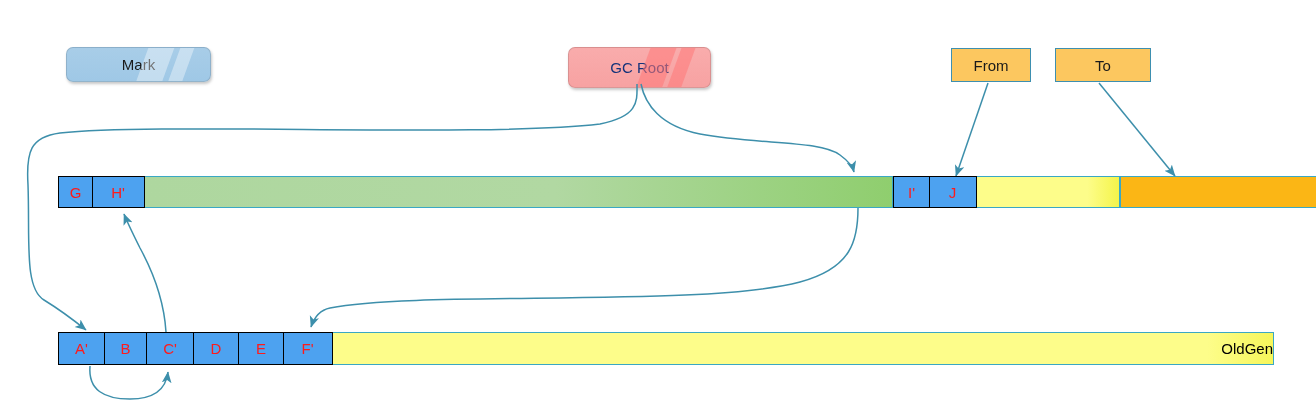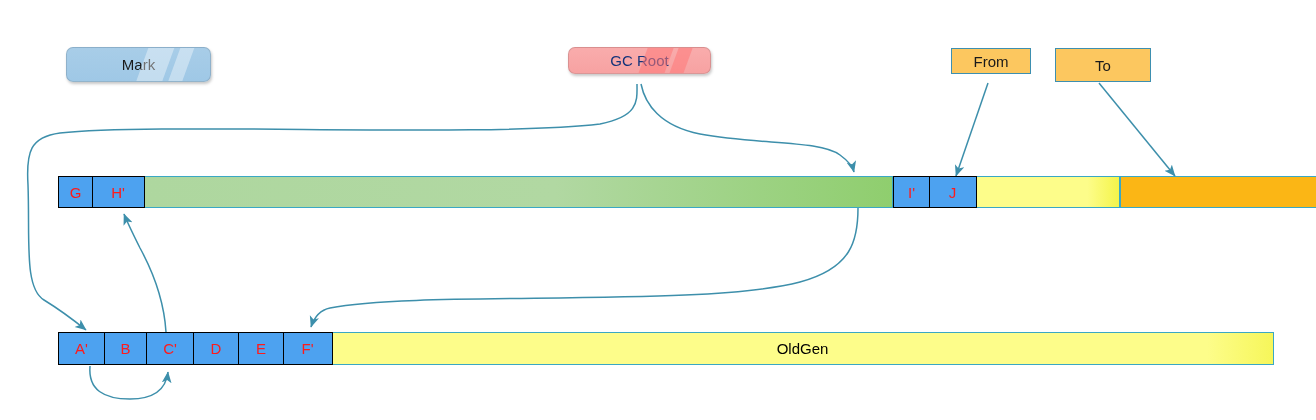--- a/index.html
+++ b/index.html
@@ -52,37 +52,37 @@
     top: 47px;
     width: 145px;
     height: 35px;
     background: linear-gradient(to bottom, #a8cde8 0%, #9fc8e6 100%);
     color: #1a1a1a;
   }
   #legend-gcroot {
     left: 568px;
     top: 47px;
     width: 143px;
-    height: 27px;
+    height: 41px;
     background: linear-gradient(to bottom, #f9acac 0%, #f7a2a2 100%);
     color: #14337a;
   }
   #legend-gcroot .shine {
     background: rgba(255,120,120,0.55);
   }
   .legend-square {
     border: 1px solid #3d8fb0;
     background: #fcc75f;
     color: #1a1a1a;
   }
   #legend-from {
     left: 951px;
     top: 48px;
     width: 80px;
-    height: 26px;
+    height: 34px;
   }
   #legend-to {
     left: 1055px;
     top: 48px;
     width: 96px;
     height: 34px;
   }
 
   
   .bar {
@@ -114,20 +114,21 @@
   .seg.cell {
     background: #4da2f0;
     border: 1.5px solid #000000;
     color: #ff1a1a;
     margin-right: -1.5px;
     z-index: 2;
   }
   .seg.region {
     border: 1px solid #3aa8c4;
     color: #000000;
+    justify-content: flex-end;
   }
   .seg.green {
     background: linear-gradient(to right, #aed79f 0%, #b1d8a2 55%, #8fce6e 100%);
   }
   .seg.yellow {
     background: linear-gradient(to right, #fdfd8a 0%, #fdfd8a 78%, #f4f44a 100%);
   }
   .seg.orange {
     background: #fbb615;
   }

